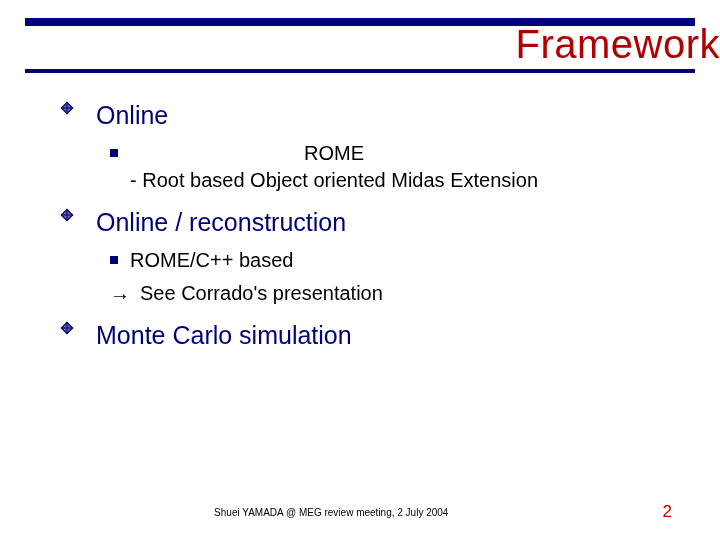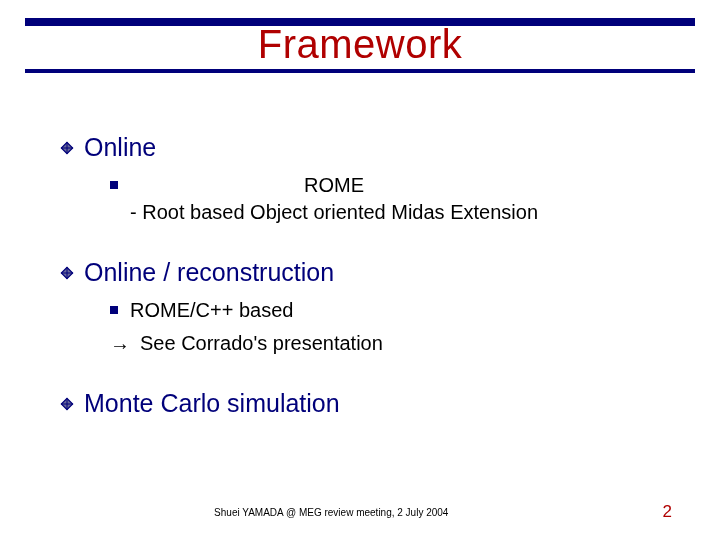--- a/index.html
+++ b/index.html
@@ -15,21 +15,21 @@
     width: 100%;
     padding-top: 18px;
   }
   .title-bar {
     background: #00007a;
     height: 8px;
     width: 670px;
     margin: 0 auto;
   }
   .title-text {
-    text-align: center;
+    text-align: right;
     font-size: 40px;
     color: #b00000;
     font-family: Verdana, Geneva, sans-serif;
     margin-top: -4px;
     margin-bottom: 2px;
     letter-spacing: 0.5px;
   }
   .title-underline {
     background: #00007a;
     height: 4px;
@@ -37,24 +37,22 @@
     margin: 0 auto;
   }
   .content {
     padding: 28px 50px 0 60px;
   }
   .section {
     margin-bottom: 14px;
   }
   .section-head {
     display: flex;
-    align-items: center;
-    gap: 10px;
+    gap: 22px;
     margin-bottom: 10px;
-    margin-top: 32px;
   }
   .diamond {
     width: 14px;
     height: 14px;
     position: relative;
     flex-shrink: 0;
   }
   .diamond svg { display: block; }
   .section-title {
     font-size: 25px;

